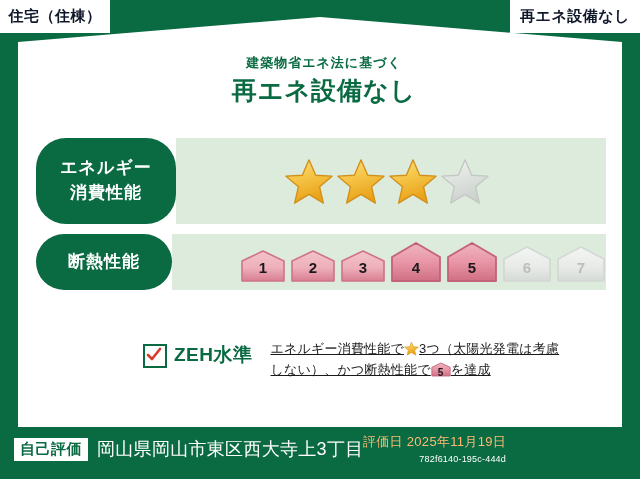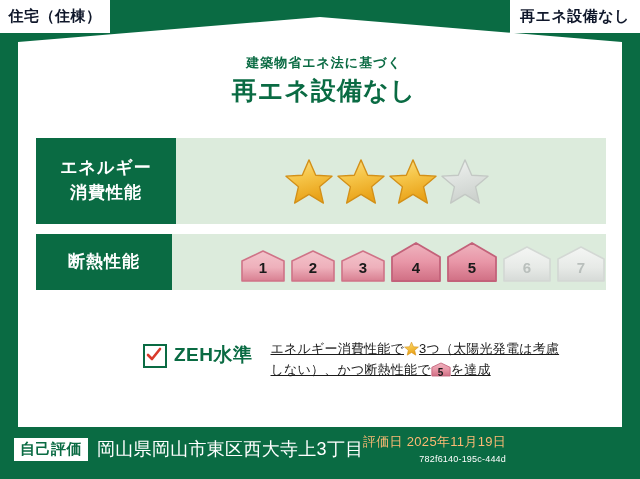--- a/index.html
+++ b/index.html
@@ -49,21 +49,21 @@
   
   .rows{
     position:absolute;left:36px;top:138px;width:570px;
   }
   .rating-row{
     display:flex;align-items:stretch;margin-bottom:10px;
   }
   .row-label{
     width:140px;min-height:86px;background:#0a6b43;color:#ffffff;
     display:flex;flex-direction:column;align-items:center;justify-content:center;
-    font-size:17px;font-weight:bold;line-height:1.45;letter-spacing:1px;
+    font-size:17px;font-weight:bold;line-height:1.45;letter-spacing:1px;border-radius:30px;
   }
   .row-label span{display:block;}
   .row-value{
     flex:1;background:#dcebdc;display:flex;align-items:center;
     padding-left:10px;
   }
   .row-insul .row-label{min-height:56px;}
   .row-insul .row-value{min-height:56px;}
 
   

